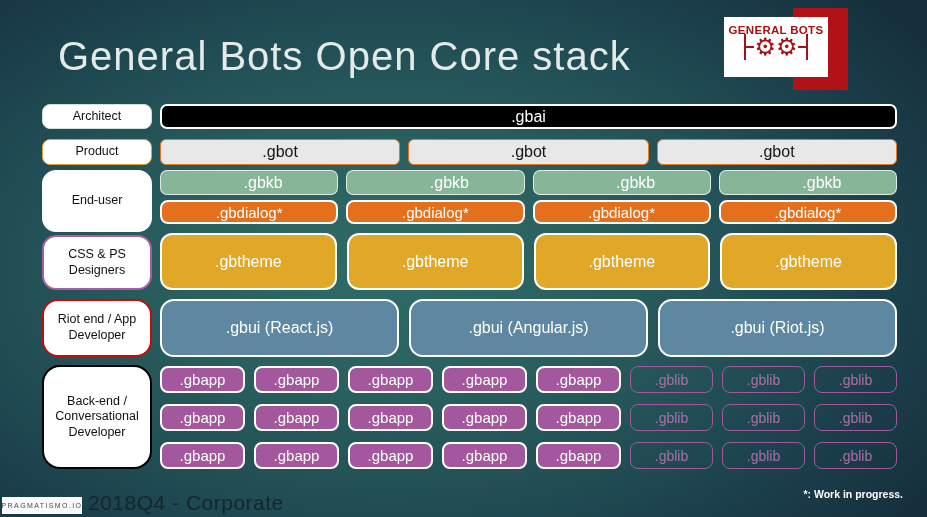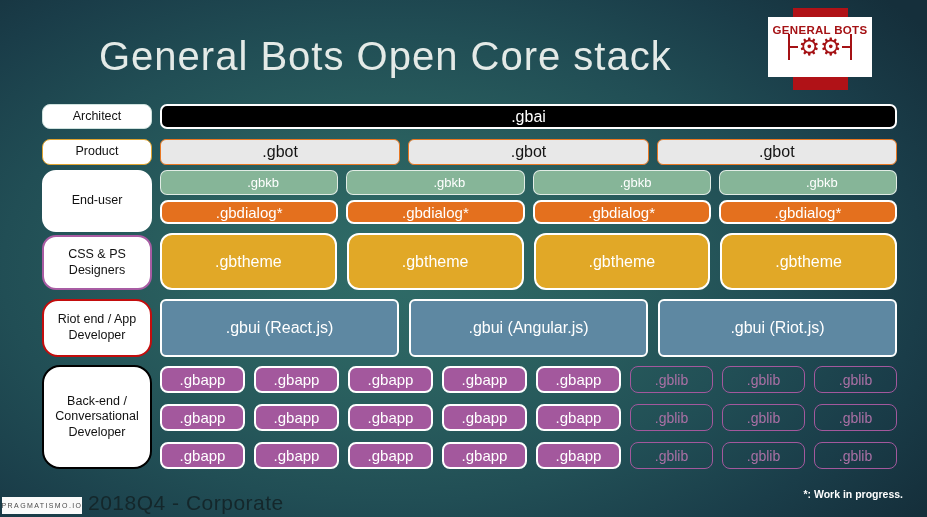--- a/index.html
+++ b/index.html
@@ -7,27 +7,27 @@
   body { font-family: "Liberation Sans", sans-serif; }
 
   .slide {
     position: relative; width: 927px; height: 517px; overflow: hidden;
     background: radial-gradient(ellipse 72% 78% at 42% 52%,
       #2f6c68 0%, #2a605f 30%, #214e55 58%, #1a3d49 80%, #152f3b 100%);
   }
 
   .title {
     position: absolute; left: 58px; top: 34px;
-    font-size: 40px; color: #e4eae7; letter-spacing: 1px; font-weight: 400; margin-left: 41px;
+    font-size: 40px; color: #e4eae7; letter-spacing: 1px; font-weight: 400;
   }
 
   
   .logo-band { position: absolute; left: 793px; top: 8px; width: 55px; height: 82px; background: #b01217; }
   .logo-box {
-    position: absolute; left: 768px; top: 17px; width: 104px; height: 60px;
+    position: absolute; left: 724px; top: 17px; width: 104px; height: 60px;
     background: #ffffff; display: flex; flex-direction: column; align-items: center; padding-top: 7px;
   }
   .logo-brand { color: #a51215; font-weight: bold; font-size: 11.5px; letter-spacing: .3px; white-space: nowrap; }
   .gear-row { display: flex; align-items: center; color: #a51215; margin-top: -2px; }
   .gear-row .vbar { width: 2.5px; height: 26px; background: #a51215; }
   .gear-row .hline { width: 8px; height: 2.5px; background: #a51215; }
   .gear-glyph { font-family: "DejaVu Sans", sans-serif; font-size: 24px; font-weight: bold; color: #a51215; line-height: 26px; }
 
   
   .role {
@@ -53,24 +53,24 @@
   .row-gbkb    { top: 170px; height: 25px; gap: 8px; }
   .row-gbdialog{ top: 200px; height: 24px; gap: 8px; }
   .row-gbtheme { top: 233px; height: 57px; gap: 10px; }
   .row-gbui    { top: 299px; height: 58px; gap: 10px; }
   .row-be1     { top: 366px; height: 27px; gap: 9px; }
   .row-be2     { top: 404px; height: 27px; gap: 9px; }
   .row-be3     { top: 442px; height: 27px; gap: 9px; }
 
   .box-gbai    { background: #000; border: 2px solid #fff; border-radius: 7px; font-size: 16px; }
   .box-gbot    { background: #e8e8e8; border: 1.5px solid #e87722; border-radius: 6px; color: #141414 !important; font-size: 16px; }
-  .box-gbkb    { background: #86b598; border: 1px solid rgba(255,255,255,.75); border-radius: 7px; font-size: 13px; padding-left: 28px; }
+  .box-gbkb    { background: #86b598; border: 1px solid rgba(255,255,255,.75); border-radius: 7px; font-size: 16px; padding-left: 28px; }
   .box-gbdialog{ background: #e4701e; border: 2px solid #fff; border-radius: 8px; font-size: 15px; }
   .box-gbtheme { background: #e1a827; border: 2px solid #fff; border-radius: 12px; font-size: 16px; }
-  .box-gbui    { background: #5e88a2; border: 2px solid #fff; border-radius: 6px; font-size: 16px; }
+  .box-gbui    { background: #5e88a2; border: 2px solid #fff; border-radius: 14px; font-size: 16px; }
   .box-gbapp   { background: #a3589d; border: 2.5px solid #fff; border-radius: 8px; font-size: 15px; }
   .box-gblib   { background: transparent; border: 1.5px solid #a3589d; border-radius: 8px; color: #aa70a5 !important; font-size: 14px; }
 
   
   .pragmatismo {
     position: absolute; left: 2px; top: 497px; width: 80px; height: 17px; background: #fafafa;
     display: flex; align-items: center; justify-content: center;
     font-size: 7px; letter-spacing: 1.4px; color: #4a4a4a;
   }
   .caption { position: absolute; left: 88px; top: 491px; font-size: 21px; color: #14272b; letter-spacing: .5px; }

